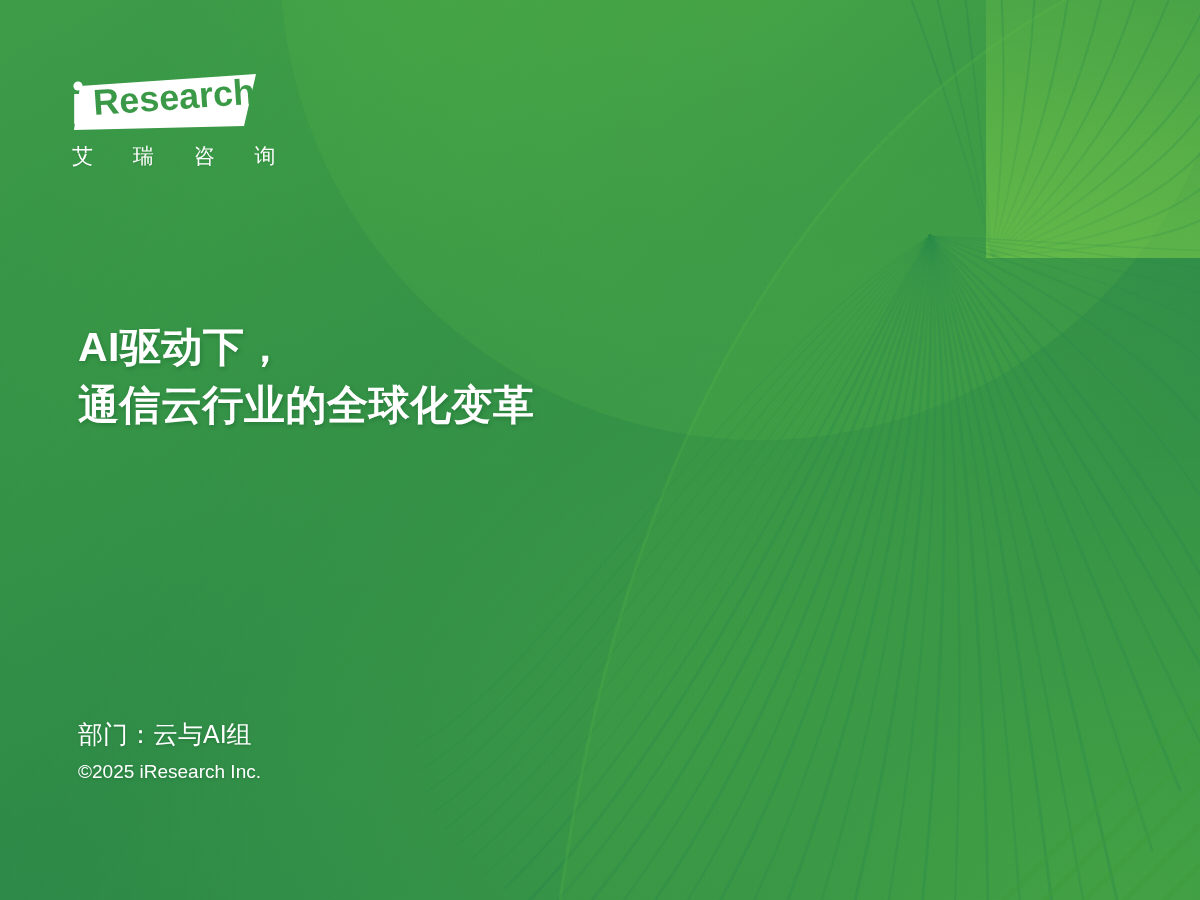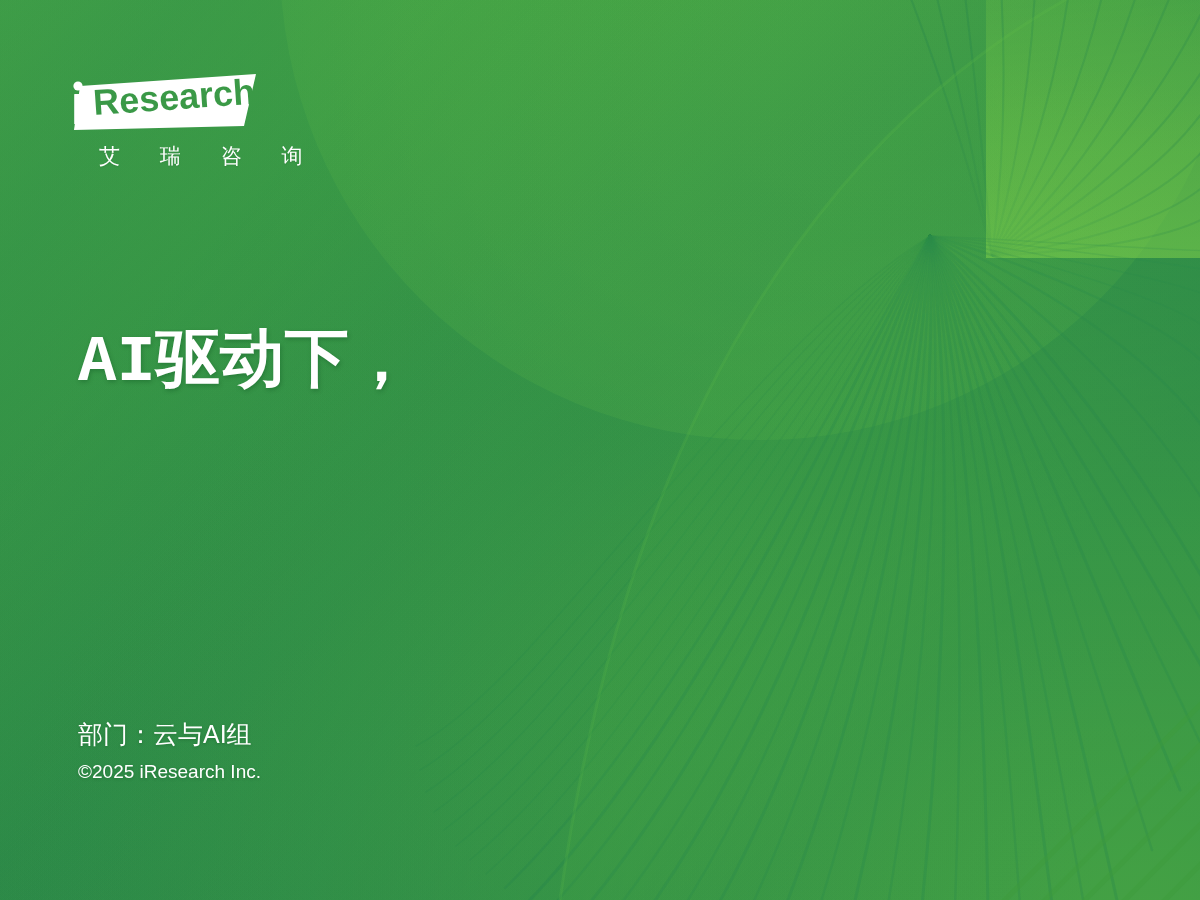--- a/index.html
+++ b/index.html
@@ -40,39 +40,37 @@
   .logo-sub {
     position: absolute;
     left: 4px;
     top: 70px;
     color: #ffffff;
     font-size: 21px;
     font-weight: 400;
     letter-spacing: 17px;
     white-space: nowrap;
     text-shadow: 0 1px 2px rgba(0,0,0,0.10);
-    margin-left: 27px;
   }
 
   
   .title-block {
     position: absolute;
     left: 78px;
     top: 318px;
     width: 900px;
   }
   .title-line {
     color: #ffffff;
-    font-size: 64px;
+    font-size: 41px;
     font-weight: bold;
     line-height: 1.42;
     letter-spacing: 0.5px;
     white-space: nowrap;
     text-shadow: 1px 2px 4px rgba(0,60,20,0.28);
-    font-family: Liberation Mono, monospace;
   }
 
   
   .dept {
     position: absolute;
     left: 78px;
     top: 718px;
     color: #ffffff;
     font-size: 25px;
     font-weight: 400;
@@ -285,18 +283,19 @@
 
         <circle cx="10" cy="14" r="4.6" fill="#ffffff"></circle>
         <rect x="6.2" y="22" width="7.6" height="30" rx="0.6" fill="#ffffff"></rect>
       </svg>
     </div>
     <div class="logo-sub">艾 瑞 咨 询</div>
   </div>
 
   <div class="title-block">
     <div class="title-line">AI驱动下，</div>
+    <div class="title-line">通信云行业的全球化变革</div>
   </div>
 
   <div class="dept">部门：云与AI组</div>
   <div class="copyright">©2025 iResearch Inc.</div>
 
 </div>
 
 </body></html>

